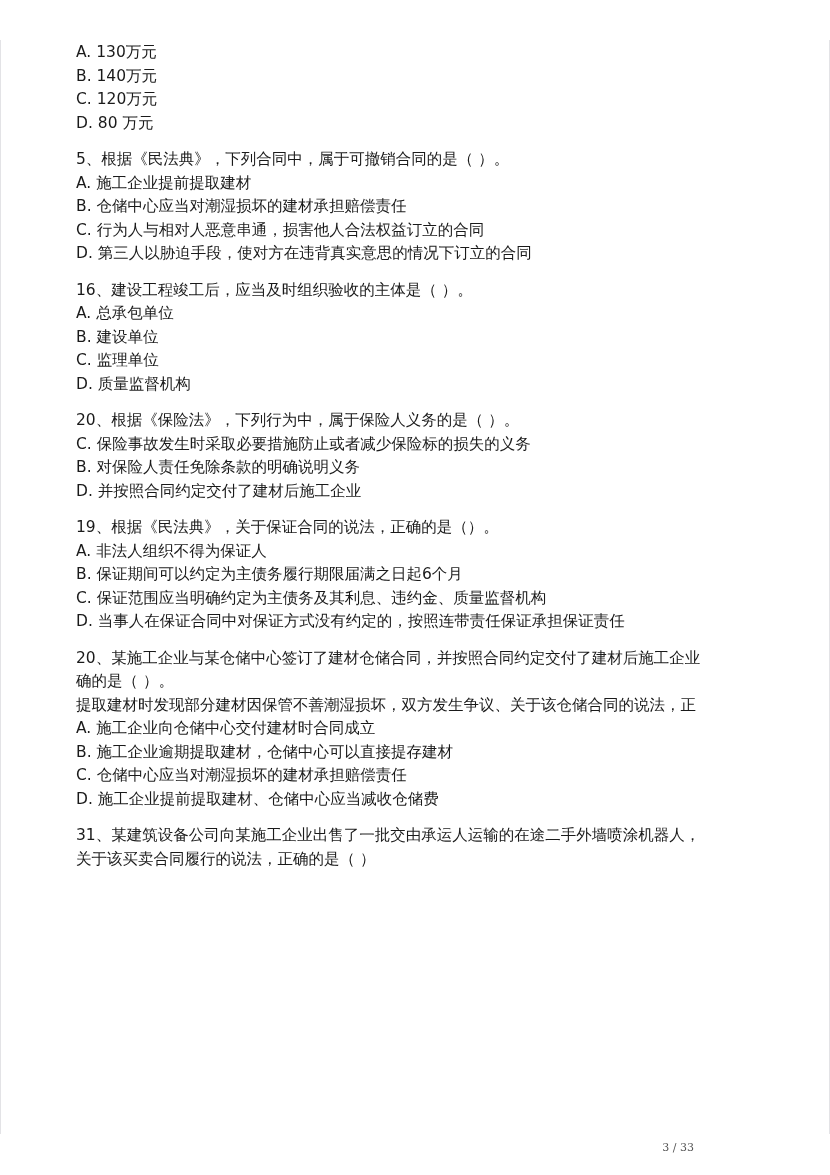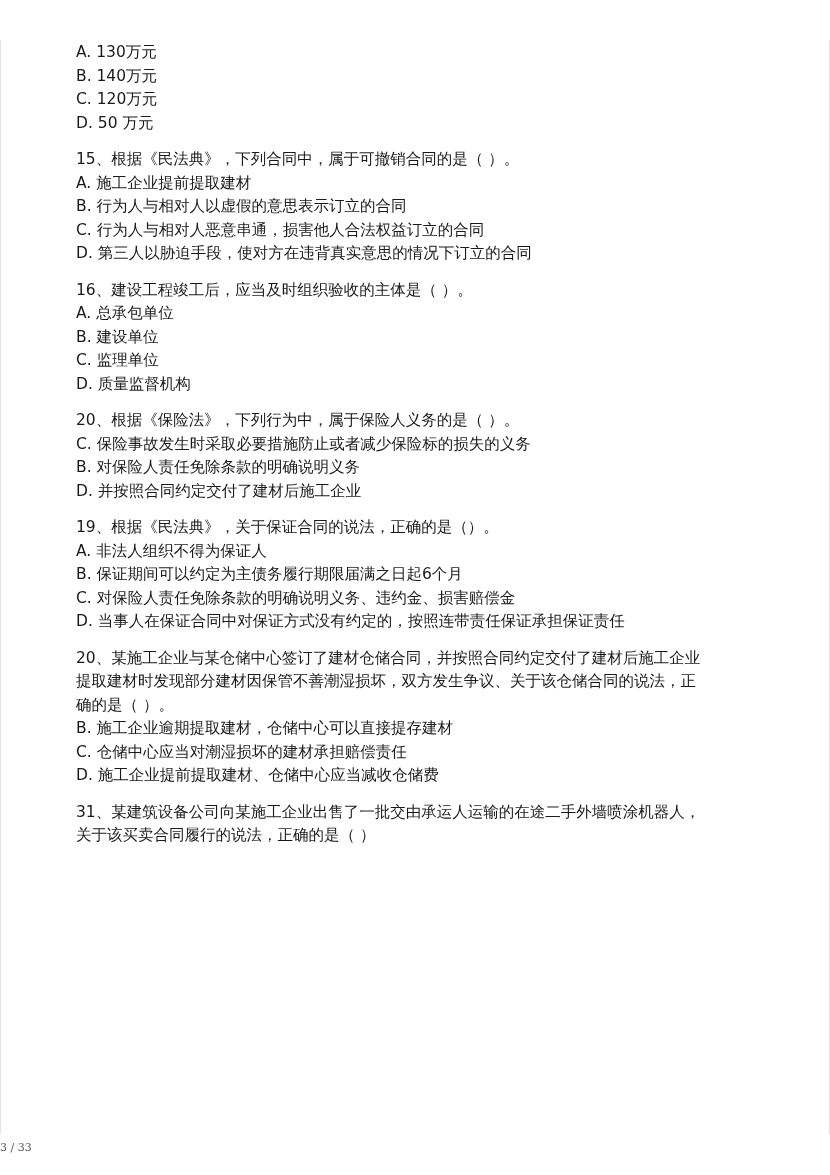--- a/index.html
+++ b/index.html
@@ -3,39 +3,39 @@
 <meta charset="utf-8">
 <style>
   html, body { margin: 0; padding: 0; background: #ffffff; }
   body { width: 830px; height: 1175px; position: relative; overflow: hidden;
          font-family: "DejaVu Sans", "Liberation Sans", sans-serif; color: #1a1a1a; }
   .page { position: absolute; left: 0; top: 40px; width: 828px; height: 1094px;
           border-left: 1px solid #e3e3e6; border-right: 1px solid #e3e3e6; }
   .content { position: absolute; left: 75px; top: 0; width: 700px; }
   .line { font-size: 15.5px; line-height: 23.5px; white-space: nowrap; }
   .q { margin-top: 13px; }
-  .footer { position: absolute; top: 1141px; left: 0; width: 694px; text-align: left;
+  .footer { position: absolute; top: 1141px; left: 0; width: 694px; text-align: right;
             font-family: "DejaVu Serif", "Liberation Serif", serif; font-size: 11px; color: #555; }
 </style>
 </head>
 <body>
 
 <div class="page">
   <div class="content">
     <div style="padding-top:1px;">
       <div class="line">A. 130万元</div>
       <div class="line">B. 140万元</div>
       <div class="line">C. 120万元</div>
-      <div class="line">D. 50 万元</div>
+      <div class="line">D. 80 万元</div>
     </div>
 
     <div class="q">
-      <div class="line">15、根据《民法典》，下列合同中，属于可撤销合同的是（ ）。</div>
+      <div class="line">5、根据《民法典》，下列合同中，属于可撤销合同的是（ ）。</div>
       <div class="line">A. 施工企业提前提取建材</div>
-      <div class="line">B. 行为人与相对人以虚假的意思表示订立的合同</div>
+      <div class="line">B. 仓储中心应当对潮湿损坏的建材承担赔偿责任</div>
       <div class="line">C. 行为人与相对人恶意串通，损害他人合法权益订立的合同</div>
       <div class="line">D. 第三人以胁迫手段，使对方在违背真实意思的情况下订立的合同</div>
     </div>
 
     <div class="q">
       <div class="line">16、建设工程竣工后，应当及时组织验收的主体是（ ）。</div>
       <div class="line">A. 总承包单位</div>
       <div class="line">B. 建设单位</div>
       <div class="line">C. 监理单位</div>
       <div class="line">D. 质量监督机构</div>
@@ -46,28 +46,29 @@
       <div class="line">20、根据《保险法》，下列行为中，属于保险人义务的是（ ）。</div>
       <div class="line">C. 保险事故发生时采取必要措施防止或者减少保险标的损失的义务</div>
       <div class="line">B. 对保险人责任免除条款的明确说明义务</div>
       <div class="line">D. 并按照合同约定交付了建材后施工企业</div>
     </div>
 
     <div class="q">
       <div class="line">19、根据《民法典》，关于保证合同的说法，正确的是（）。</div>
       <div class="line">A. 非法人组织不得为保证人</div>
       <div class="line">B. 保证期间可以约定为主债务履行期限届满之日起6个月</div>
-      <div class="line">C. 对保险人责任免除条款的明确说明义务、违约金、损害赔偿金</div>
+      <div class="line">C. 保证范围应当明确约定为主债务及其利息、违约金、质量监督机构</div>
       <div class="line">D. 当事人在保证合同中对保证方式没有约定的，按照连带责任保证承担保证责任</div>
     </div>
 
     <div class="q">
       <div class="line">20、某施工企业与某仓储中心签订了建材仓储合同，并按照合同约定交付了建材后施工企业</div>
+      <div class="line">确的是（ ）。</div>
       <div class="line">提取建材时发现部分建材因保管不善潮湿损坏，双方发生争议、关于该仓储合同的说法，正</div>
-      <div class="line">确的是（ ）。</div>
+      <div class="line">A. 施工企业向仓储中心交付建材时合同成立</div>
       <div class="line">B. 施工企业逾期提取建材，仓储中心可以直接提存建材</div>
       <div class="line">C. 仓储中心应当对潮湿损坏的建材承担赔偿责任</div>
       <div class="line">D. 施工企业提前提取建材、仓储中心应当减收仓储费</div>
     </div>
 
     <div class="q">
       <div class="line">31、某建筑设备公司向某施工企业出售了一批交由承运人运输的在途二手外墙喷涂机器人，</div>
       <div class="line">关于该买卖合同履行的说法，正确的是（ ）</div>
     </div>
   </div>

